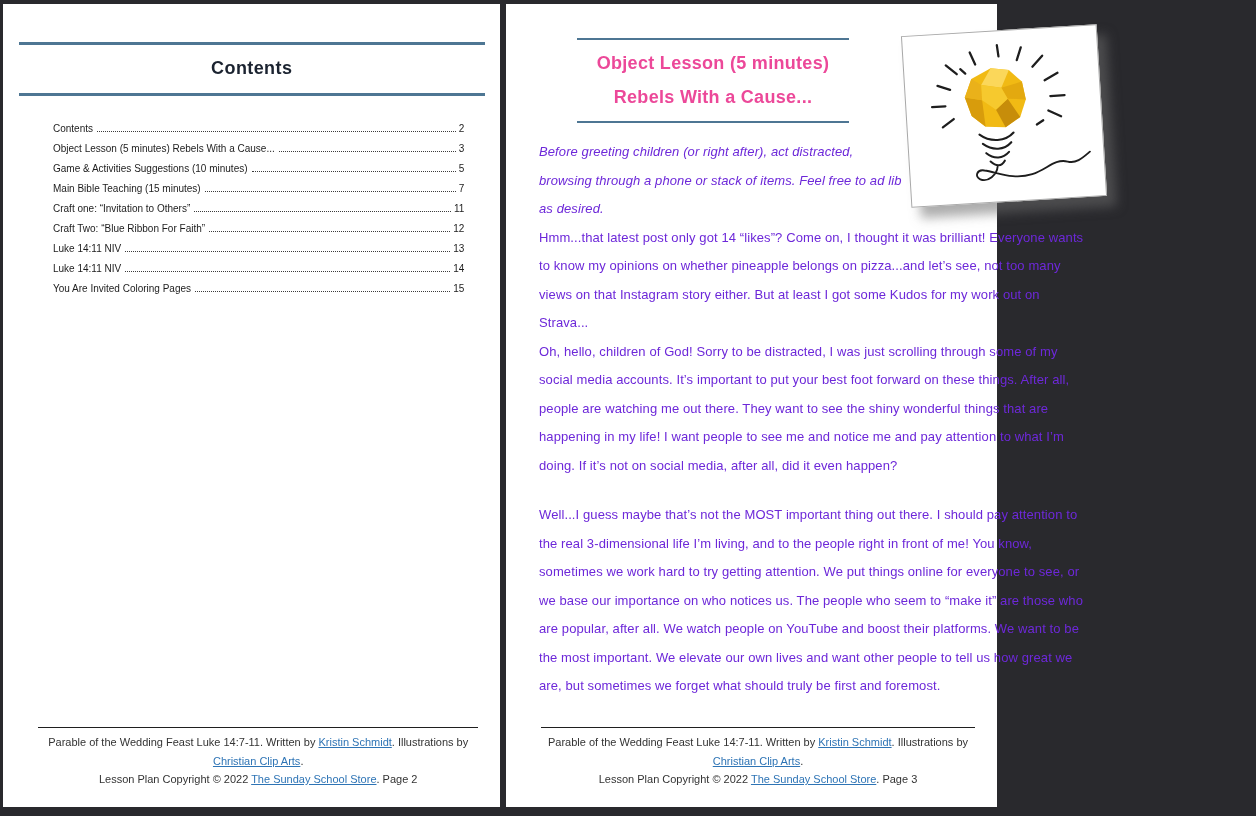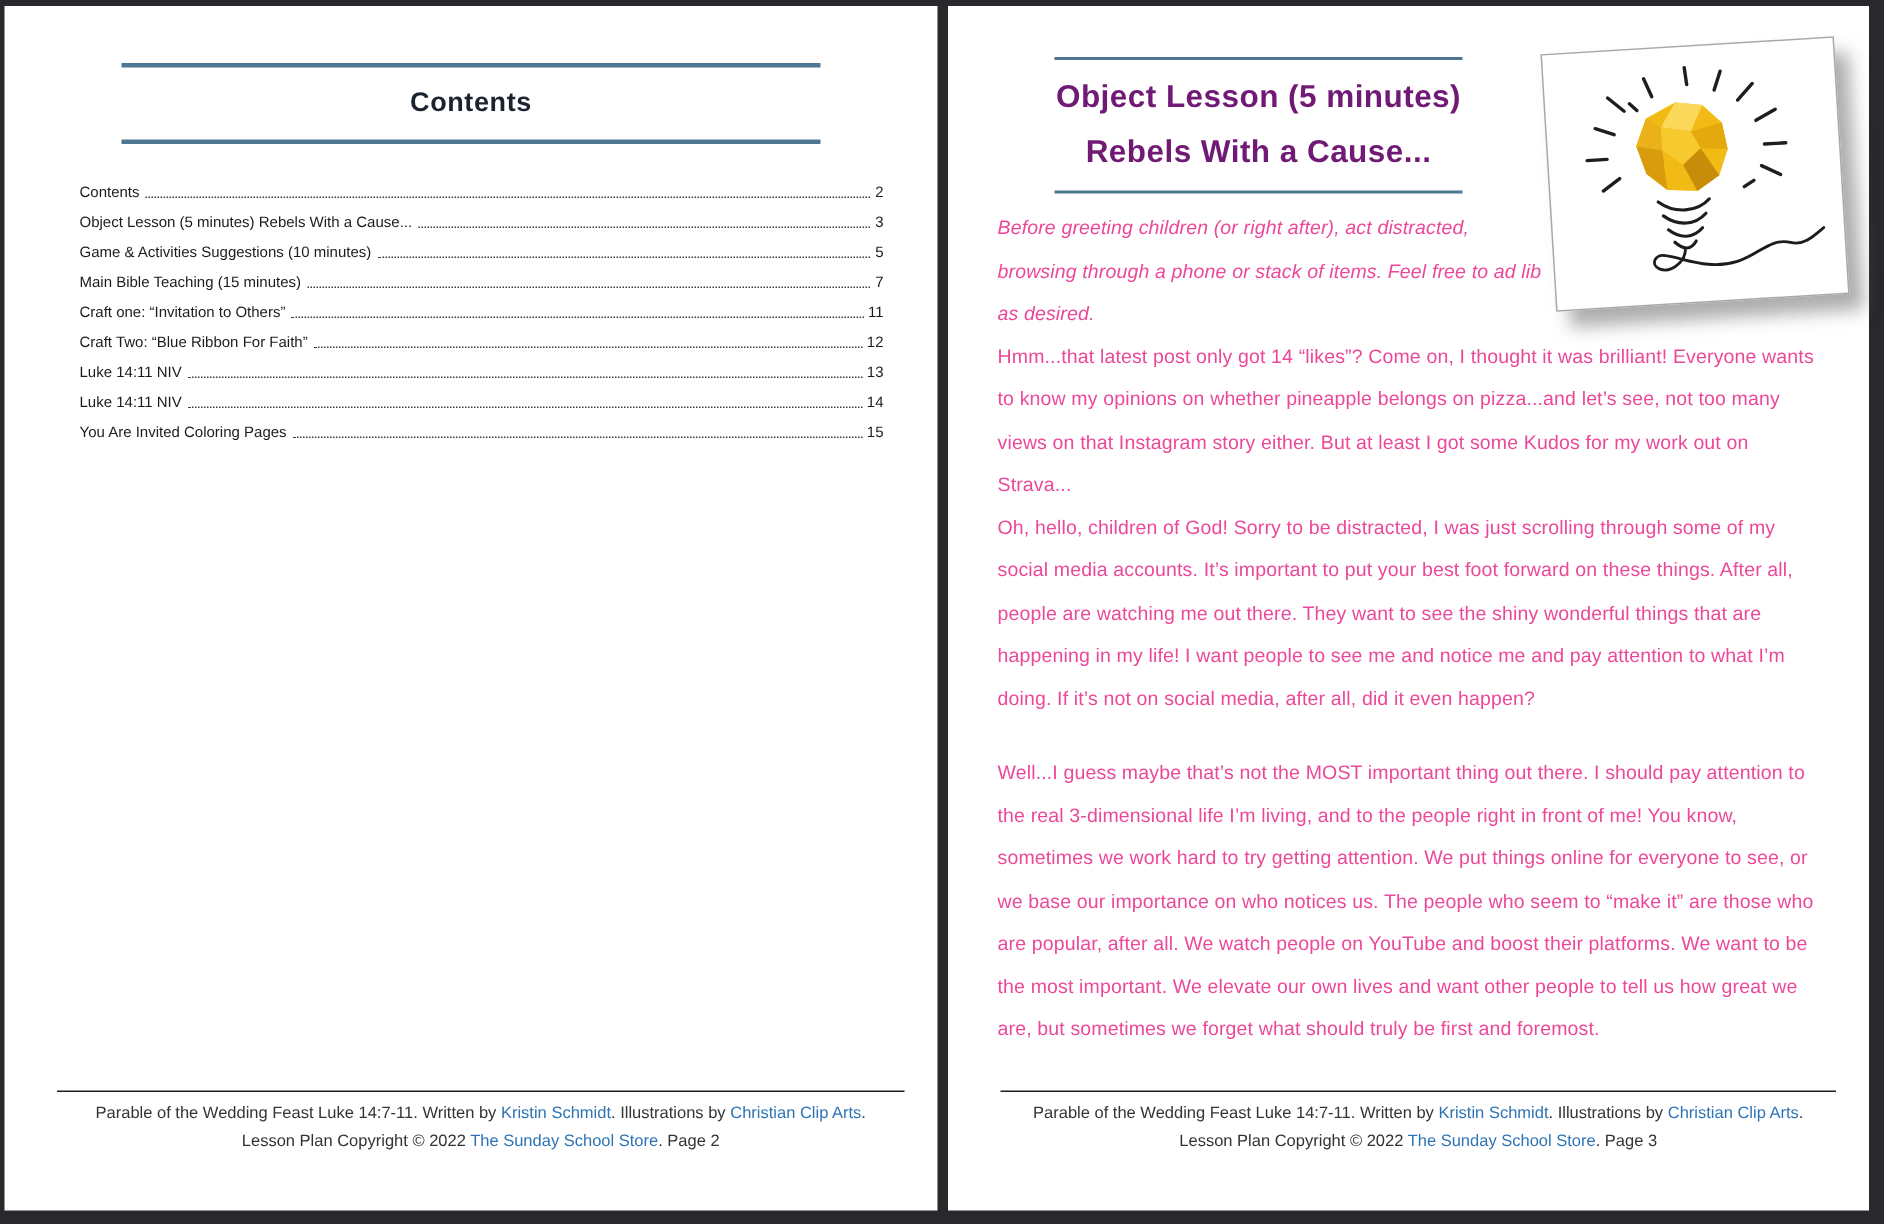--- a/index.html
+++ b/index.html
@@ -5,21 +5,21 @@
   * { box-sizing: border-box; margin: 0; padding: 0; }
   html,body { width:1256px; height:816px; }
   body {
     background:#29292d;
     font-family:"Liberation Sans", sans-serif;
     overflow:hidden;
     position:relative;
   }
   .stage {
     position:absolute; top:4px; left:3px;
-    width:1243px; height:803px;
+    width:994px; height:803px;
     display:flex;
     justify-content:flex-end;
   }
   .page { background:#ffffff; position:relative; height:803px; }
   .page-left  { width:622px; }
   .page-gap   { width:7px; background:#29292d; height:803px; }
   .page-right { width:614px; }
 
   .rule { height:3px; background:#4e7693; }
   .rule.thin { height:2px; }
@@ -42,39 +42,39 @@
     border-bottom:1.5px dotted #3c3c3c; min-width:20px;
   }
   .toc-page { padding-bottom:3px; }
 
   
   .footer {
     position:absolute; top:723px; left:35px; right:22px;
     border-top:1.5px solid #1f1f1f; padding-top:5px;
     text-align:center; font-size:11px; line-height:18.5px; color:#333333;
   }
-  .footer a { color:#2e74b5; cursor:pointer; }
+  .footer a { color:#2e74b5; text-decoration:underline; cursor:pointer; }
 
   
   .rp-titleblock { position:absolute; top:34px; left:71px; width:272px; text-align:center; }
   .rp-titleblock h2 {
-    font-size:21px; font-weight:bold; color:#701a75;
+    font-size:18px; font-weight:bold; color:#ec4899;
     letter-spacing:.3px; margin:13px 0;
   }
   .polaroid {
     position:absolute; top:26px; left:400px;
     width:196px; height:172px;
     background:#ffffff; border:1px solid #a8a8a8;
     box-shadow:9px 11px 11px rgba(105,105,105,.55);
     transform:rotate(-3.5deg);
     display:flex; align-items:center; justify-content:center;
   }
   .rp-body { position:absolute; top:134px; left:33px; width:549px; }
   .rp-body p {
-    font-size:13px; line-height:28.5px; color:#ec4899; letter-spacing:.1px;
+    font-size:13px; line-height:28.5px; color:#6d28d9; letter-spacing:.1px;
   }
   .rp-body p.intro { font-style:italic; width:366px; }
   .rp-body p.para-well { margin-top:21px; }
 </style>
 </head>
 <body>
 
 <div class="stage">
 
   <div class="page page-left">

